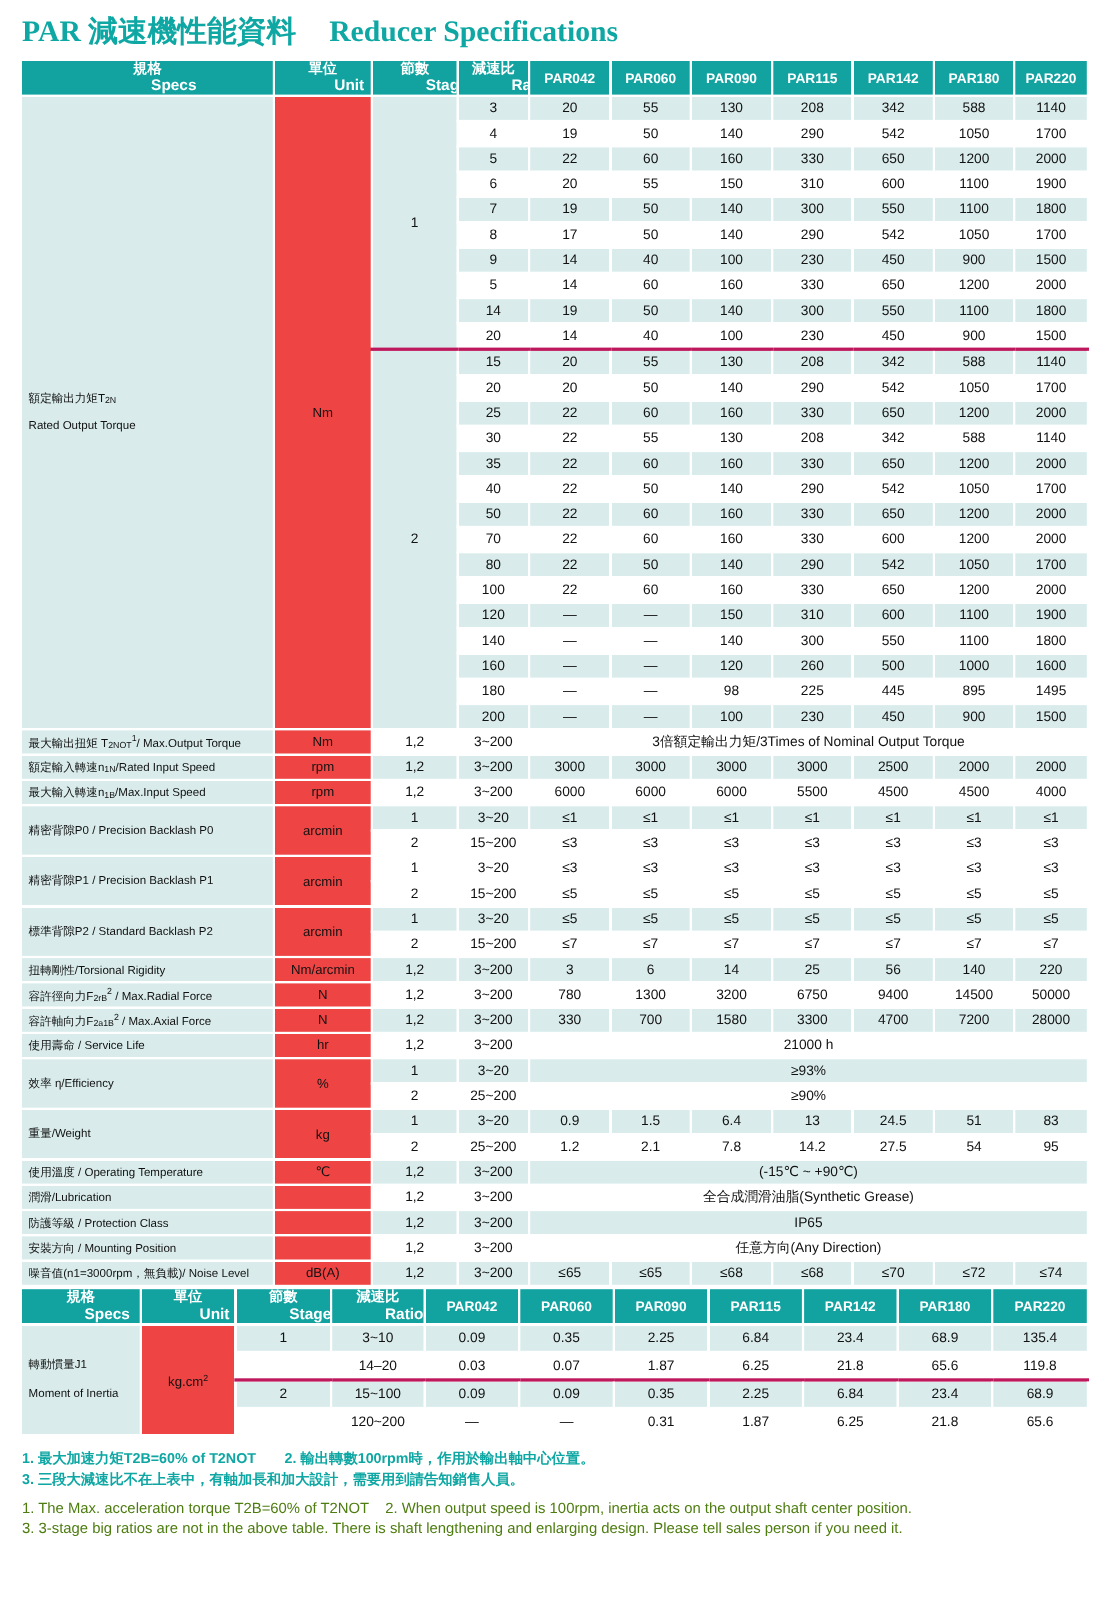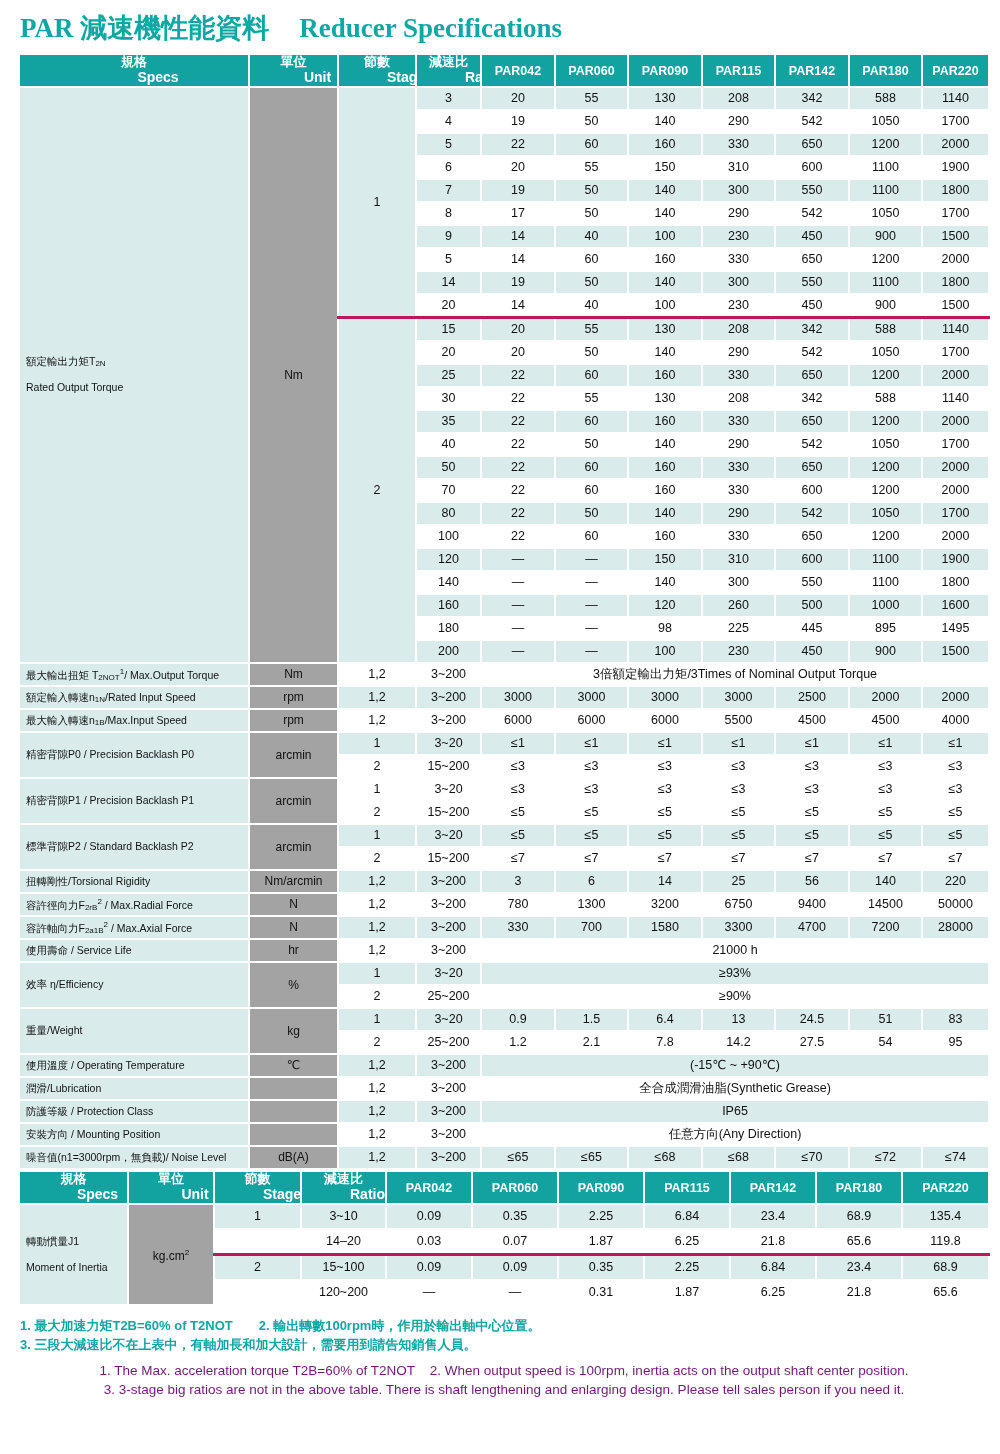--- a/index.html
+++ b/index.html
@@ -27,30 +27,30 @@
   td{height:21px;line-height:21px;font-size:12.5px;text-align:center;vertical-align:middle;}
   #t2 td{height:23px;line-height:23px;}
   .lt{background:#d9eceb;}
   .wh{background:#ffffff;}
   td.lbl{
     background:#d9eceb;text-align:left;padding-left:6px;
     font-size:10.5px;line-height:normal;margin-top:17px;
   }
   td.lbl.big div{line-height:1.25;}
   td.lbl.big div + div{margin-top:12px;}
-  td.unit{background:#a3a3a3;font-size:12px;}
+  td.unit{background:#ef4444;font-size:12px;}
   .sb{font-size:8px;vertical-align:-1px;}
   .sp{font-size:8px;vertical-align:5px;}
   .dv{border-top:3px solid #be185d;}
   .stage{font-size:12.5px;}
   .spanv{font-size:12.5px;}
   .foot{margin-top:10px;margin-left:2px;}
   .foot p{margin:0;white-space:pre-wrap;}
   .fzh{color:#0fa7a3;font-weight:bold;font-size:13px;line-height:19px;}
-  .fen{color:#701a75;font-size:13.5px;line-height:19px;text-align:center;}
+  .fen{color:#4d7c0f;font-size:13.5px;line-height:19px;}
   .fen.first{margin-top:7px;}
 </style>
 </head>
 <body>
 
 <div class="page">
 
   <div class="title">
     <span>PAR 減速機性能資料</span><span class="en">Reducer Specifications</span>
   </div>

